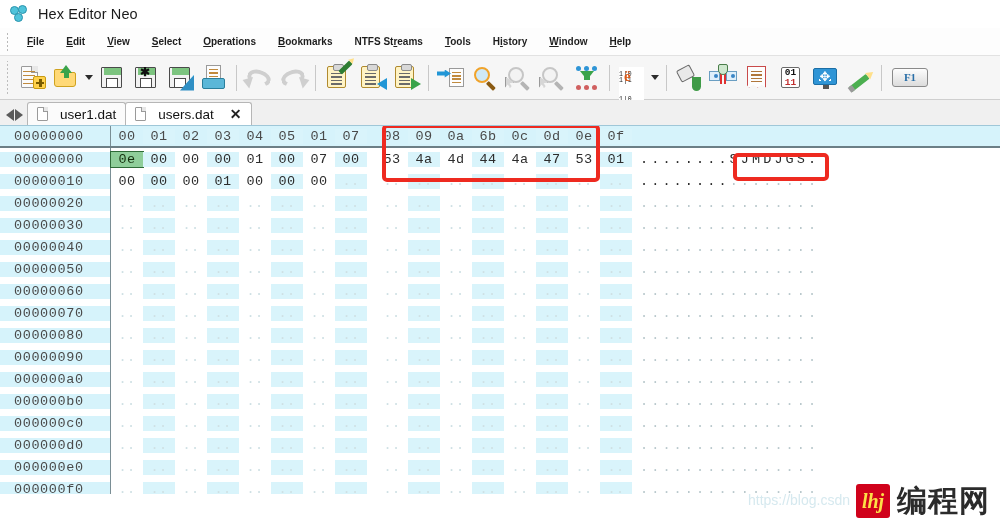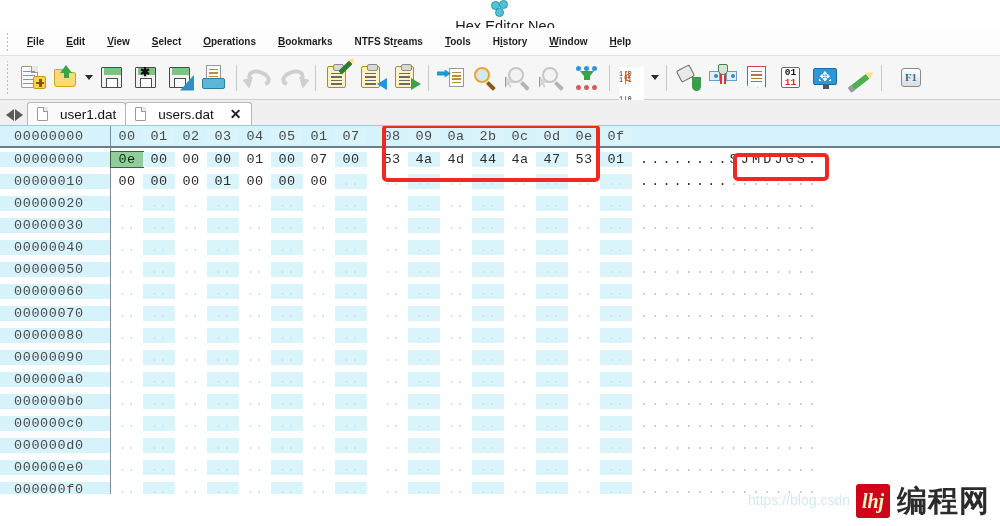--- a/index.html
+++ b/index.html
@@ -7,21 +7,21 @@
     width: 1000px; height: 526px;
     font-family: "Liberation Sans", sans-serif;
     background: #ffffff;
     overflow: hidden;
   }
   #app { position: relative; width: 1000px; height: 526px; background:#fff; }
 
   
   .titlebar {
     height: 28px; display: flex; align-items: center;
-    padding-left: 10px; background: #ffffff; flex-direction: column;
+    padding-left: 10px; background: #ffffff;
   }
   .app-logo { width: 20px; height: 18px; position: relative; margin-right: 8px; flex:none; }
   .app-logo i {
     position: absolute; border-radius: 50%;
     background: #4fc3da; border: 1.5px solid #2a93ad; display:block;
   }
   .app-logo i.b1 { width: 9px; height: 9px; left: 0px;  top: 1px; }
   .app-logo i.b2 { width: 9px; height: 9px; left: 8px;  top: 0px; }
   .app-logo i.b3 { width: 9px; height: 9px; left: 4px;  top: 8px; }
   .title-text { font-size: 14.5px; color: #1b1b1b; letter-spacing: .1px; }
@@ -279,25 +279,24 @@
   }
   .pencil2::after{
     content:""; position:absolute; right:-7px; top:-1px; width:0;height:0;
     border-top:4px solid transparent; border-bottom:4px solid transparent; border-left:7px solid #ffe08a;
   }
   .pencil2::before{
     content:""; position:absolute; left:-1px; top:0px; width:5px;height:6px;background:#9a9a9a;
   }
 
   .f1key{
-    position:absolute; left:2px; top:4px; width:20px; height:19px;
+    position:absolute; left:2px; top:4px; width:36px; height:19px;
     background:linear-gradient(#fdfdfd,#dcdcdc); border:1.3px solid #8a8a8a; border-radius:3px;
     color:#2a6fa8; font-size:11px; font-weight:700; line-height:17px; text-align:center;
     font-family:"Liberation Serif", serif;
-    margin-left:9px;
   }
 
   
   .tabbar {
     height: 26px; display: flex; align-items: flex-end;
     background: #f0f0f0; border-bottom: 1px solid #9fc7d8; position: relative;
   }
   .tabnav{ display:flex; align-items:center; gap:1px; padding:0 4px 4px 6px; }
   .tabnav .tri{ width:0;height:0; border-top:6px solid transparent; border-bottom:6px solid transparent;}
   .tabnav .tri.left { border-right:8px solid #5a5a5a; }
@@ -371,21 +370,21 @@
   
   .wm-url{
     position:absolute; left:748px; top:492px; font-size:14px; color:#d6e9ef;
     font-family:"Liberation Sans", sans-serif; z-index:5; white-space:nowrap;
   }
   .wm-logo{
     position:absolute; right:10px; bottom:8px; display:flex; align-items:center; gap:7px; z-index:6;
   }
   .wm-mark{
     width:34px;height:34px;background:#d0021b;border-radius:3px;
-    color:#fef9c3; font-size:20px; font-weight:700; font-style:italic;
+    color:#fde047; font-size:20px; font-weight:700; font-style:italic;
     display:flex;align-items:center;justify-content:center;
     font-family:"Liberation Serif", serif;
   }
   .wm-cn{
     font-size:30px; font-weight:700; color:#2b2b2b; letter-spacing:1px; line-height:30px;
     font-family:"DejaVu Sans", sans-serif;
   }
 </style>
 </head>
 <body>
@@ -652,21 +651,21 @@
             <span class="bcell">02</span>
             <span class="bcell shade">03</span>
             <span class="bcell">04</span>
             <span class="bcell shade">05</span>
             <span class="bcell">01</span>
             <span class="bcell shade">07</span>
             <span class="gap"></span>
             <span class="bcell">08</span>
             <span class="bcell shade">09</span>
             <span class="bcell">0a</span>
-            <span class="bcell shade">2b</span>
+            <span class="bcell shade">6b</span>
             <span class="bcell">0c</span>
             <span class="bcell shade">0d</span>
             <span class="bcell">0e</span>
             <span class="bcell shade">0f</span>
           </span>
           <span class="asciicol"></span>
         </div>
         <div class="row data">
           <span class="offcol">00000000</span>
           <span class="vline"></span>

